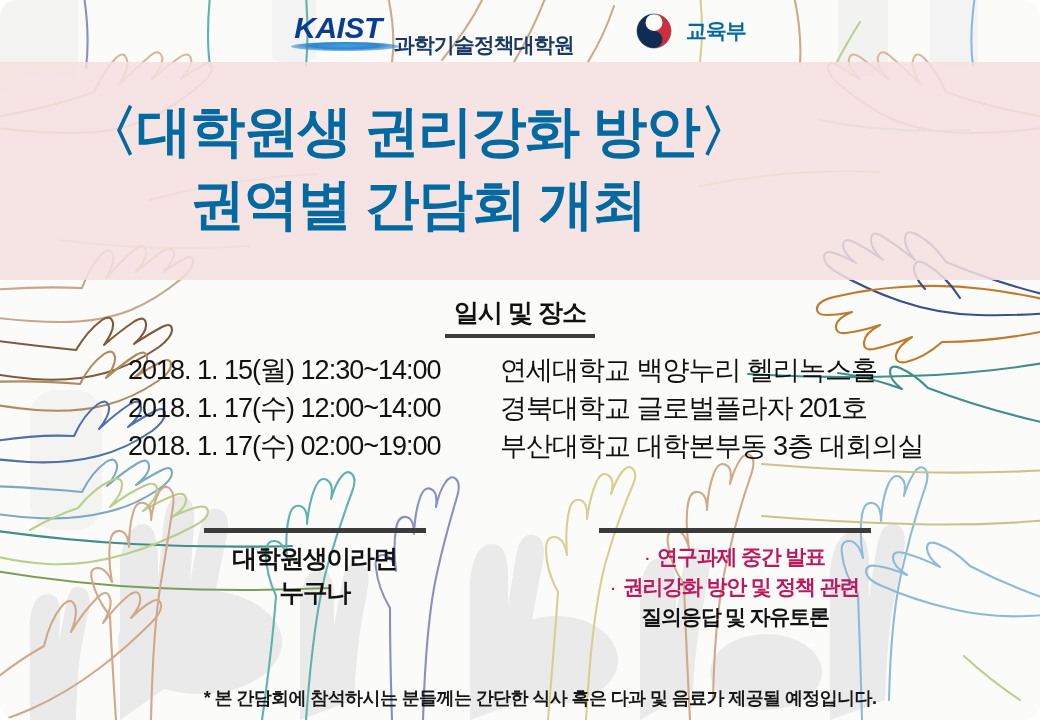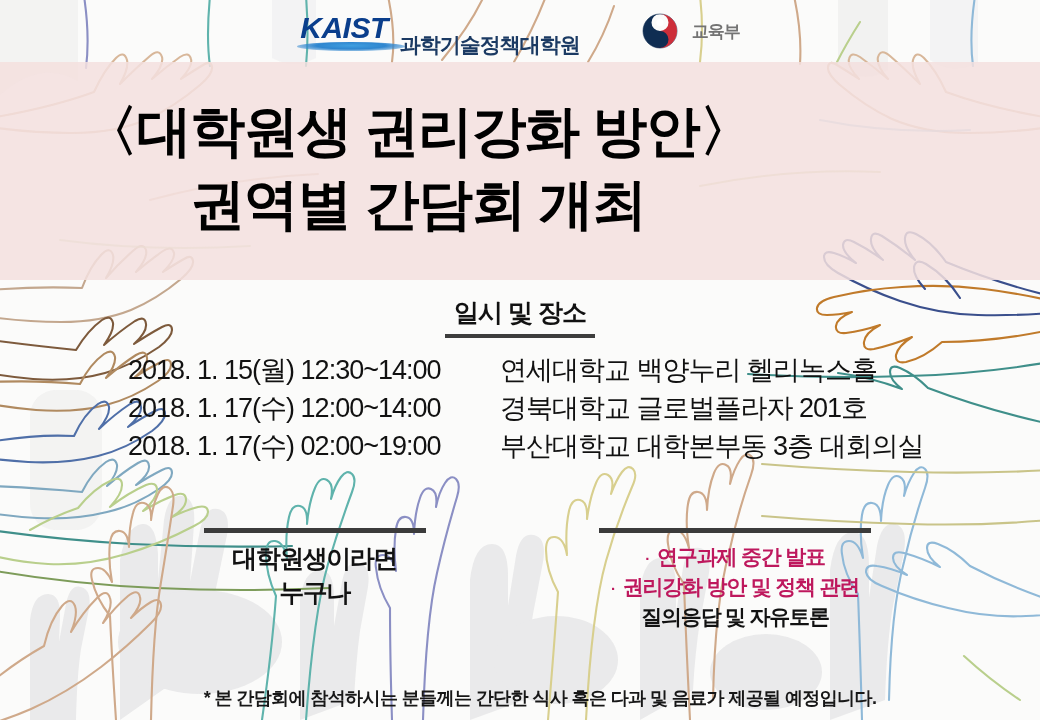--- a/index.html
+++ b/index.html
@@ -10,20 +10,21 @@
   }
   body {
     font-family: "Liberation Sans", "DejaVu Sans", sans-serif;
   }
   #poster {
     position: relative;
     width: 1040px;
     height: 720px;
     overflow: hidden;
     background: #fbfbfa;
+    border-radius: 17px;
   }
 
   
   #bg-art {
     position: absolute;
     inset: 0;
     width: 1040px;
     height: 720px;
     z-index: 0;
     pointer-events: none;
@@ -84,36 +85,36 @@
   }
   .grad-school-name {
     font-size: 21px;
     font-weight: bold;
     color: #1b3a63;
     letter-spacing: -1px;
     white-space: nowrap;
     margin-top: 28px;
   }
   .moe-name {
-    font-size: 17px;
-    font-weight: bold;
-    color: #737373;
+    font-size: 21px;
+    font-weight: bold;
+    color: #0369a1;
     letter-spacing: -1px;
     white-space: nowrap;
   }
 
   
   #main-title {
     position: absolute;
     left: 0;
     top: 74px;
     width: 836px;
     z-index: 5;
     text-align: center;
-    color: #000000;
+    color: #0369a1;
     font-weight: bold;
     letter-spacing: -1.5px;
   }
   #main-title .tline {
     display: block;
     font-size: 55px;
     line-height: 1.32;
     white-space: nowrap;
   }
 

